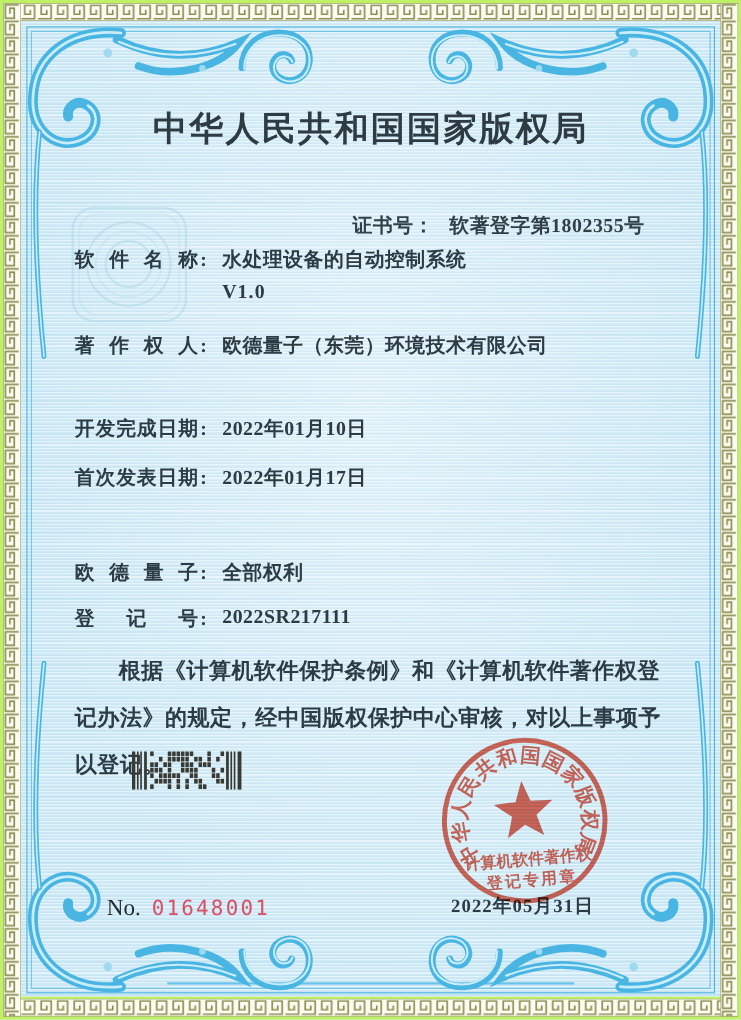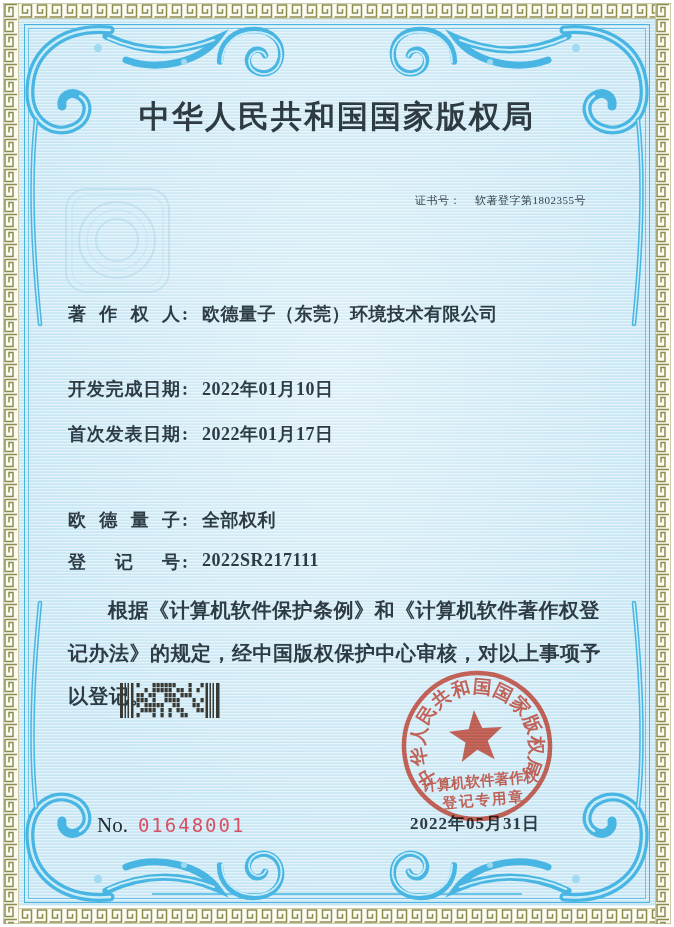--- a/index.html
+++ b/index.html
@@ -1,16 +1,16 @@
 <!DOCTYPE html>
 <html><head>
 <meta charset="utf-8">
 <style>
   html,body{margin:0;padding:0;background:#e8e8e8;}
-  .page{position:relative;width:674px;height:927px;background:#ffffff;overflow:hidden;
+  .page{position:relative;width:674px;height:927px;background:#bef264;overflow:hidden;
         font-family:"Liberation Serif", serif;}
   
   .paper{position:absolute;inset:19px 19px 21px 19px;background:#cfeaf6;}
   .paper::before{content:"";position:absolute;inset:0;
      background:repeating-linear-gradient(0deg, rgba(255,255,255,.45) 0 1px, rgba(170,215,235,.25) 1px 2px, rgba(255,255,255,0) 2px 3px);}
   .paper::after{content:"";position:absolute;inset:0;
      background:radial-gradient(ellipse at 50% 40%, rgba(255,255,255,.35), rgba(255,255,255,0) 70%);}
   
   .gk{position:absolute;}
   .gk.top{left:3px;top:3px;}
@@ -25,21 +25,21 @@
   .corner.tl{left:24px;top:24px;}
   .corner.tr{right:24px;top:24px;transform:scaleX(-1);}
   .corner.bl{left:24px;bottom:24px;transform:scaleY(-1);}
   .corner.br{right:24px;bottom:24px;transform:scale(-1,-1);}
   .watermark{position:absolute;left:60px;top:183px;opacity:.5;}
 
   .authority{position:absolute;left:0;right:0;top:96px;text-align:center;
      font-size:31px;font-weight:bold;letter-spacing:2px;color:#2e3b42;}
   .cert-title{position:absolute;left:0;right:0;top:140px;text-align:center;
      font-size:39px;font-weight:bold;letter-spacing:3px;color:#2c3a44;}
-  .certno{position:absolute;top:193px;right:88px;font-size:11px;font-weight:400;
+  .certno{position:absolute;top:193px;right:88px;font-size:18px;font-weight:700;
      color:#323f47;letter-spacing:.5px;}
   .certno .lbl{margin-right:14px;}
 
   .field-row{position:absolute;left:68px;font-size:18px;color:#2d3b44;font-weight:600;}
   .flabel{display:inline-block;width:112px;text-align:justify;text-align-last:justify;}
   .colon{display:inline-block;margin:0 14px 0 2px;}
   .fvalue{display:inline-block;vertical-align:top;letter-spacing:.5px;}
   .fvalue .line2{display:block;margin-top:7px;letter-spacing:1px;}
 
   .statement{position:absolute;left:68px;top:589px;width:538px;font-size:20px;
@@ -128,20 +128,23 @@
     <circle cx="57" cy="57" r="38" fill="none" stroke="#aed6e8" stroke-width="2"></circle>
     <circle cx="57" cy="57" r="30" fill="none" stroke="#bfe0ee" stroke-width="1.5"></circle>
     <circle cx="57" cy="57" r="21" fill="none" stroke="#aed6e8" stroke-width="2"></circle>
   </svg>
 
   <div class="authority">中华人民共和国国家版权局</div>
   <div class="certno">
     <span class="lbl">证书号：</span><span>软著登字第1802355号</span>
   </div>
 
+  <div class="field-row" style="top:224px">
+    <span class="flabel">软件名称</span><span class="colon">:</span><span class="fvalue"><span>水处理设备的自动控制系统</span><span class="line2">V1.0</span></span>
+  </div>
   <div class="field-row" style="top:302px">
     <span class="flabel">著作权人</span><span class="colon">:</span><span class="fvalue">欧德量子（东莞）环境技术有限公司</span>
   </div>
   <div class="field-row" style="top:377px">
     <span class="flabel">开发完成日期</span><span class="colon">:</span><span class="fvalue">2022年01月10日</span>
   </div>
   <div class="field-row" style="top:422px">
     <span class="flabel">首次发表日期</span><span class="colon">:</span><span class="fvalue">2022年01月17日</span>
   </div>
   <div class="field-row" style="top:508px">

